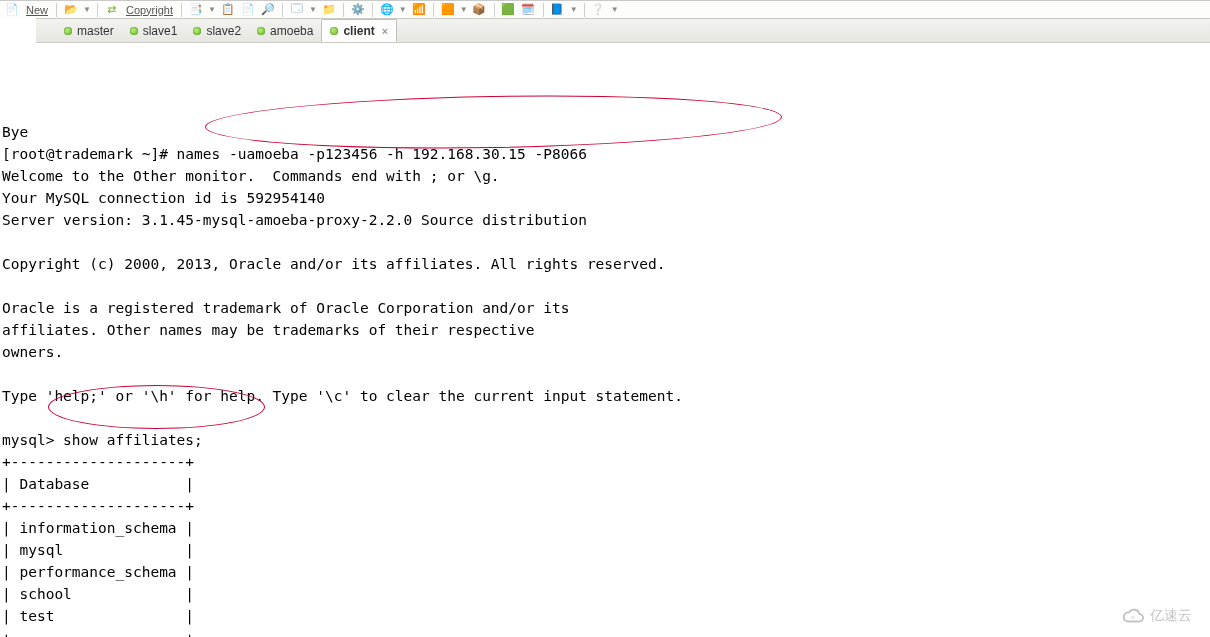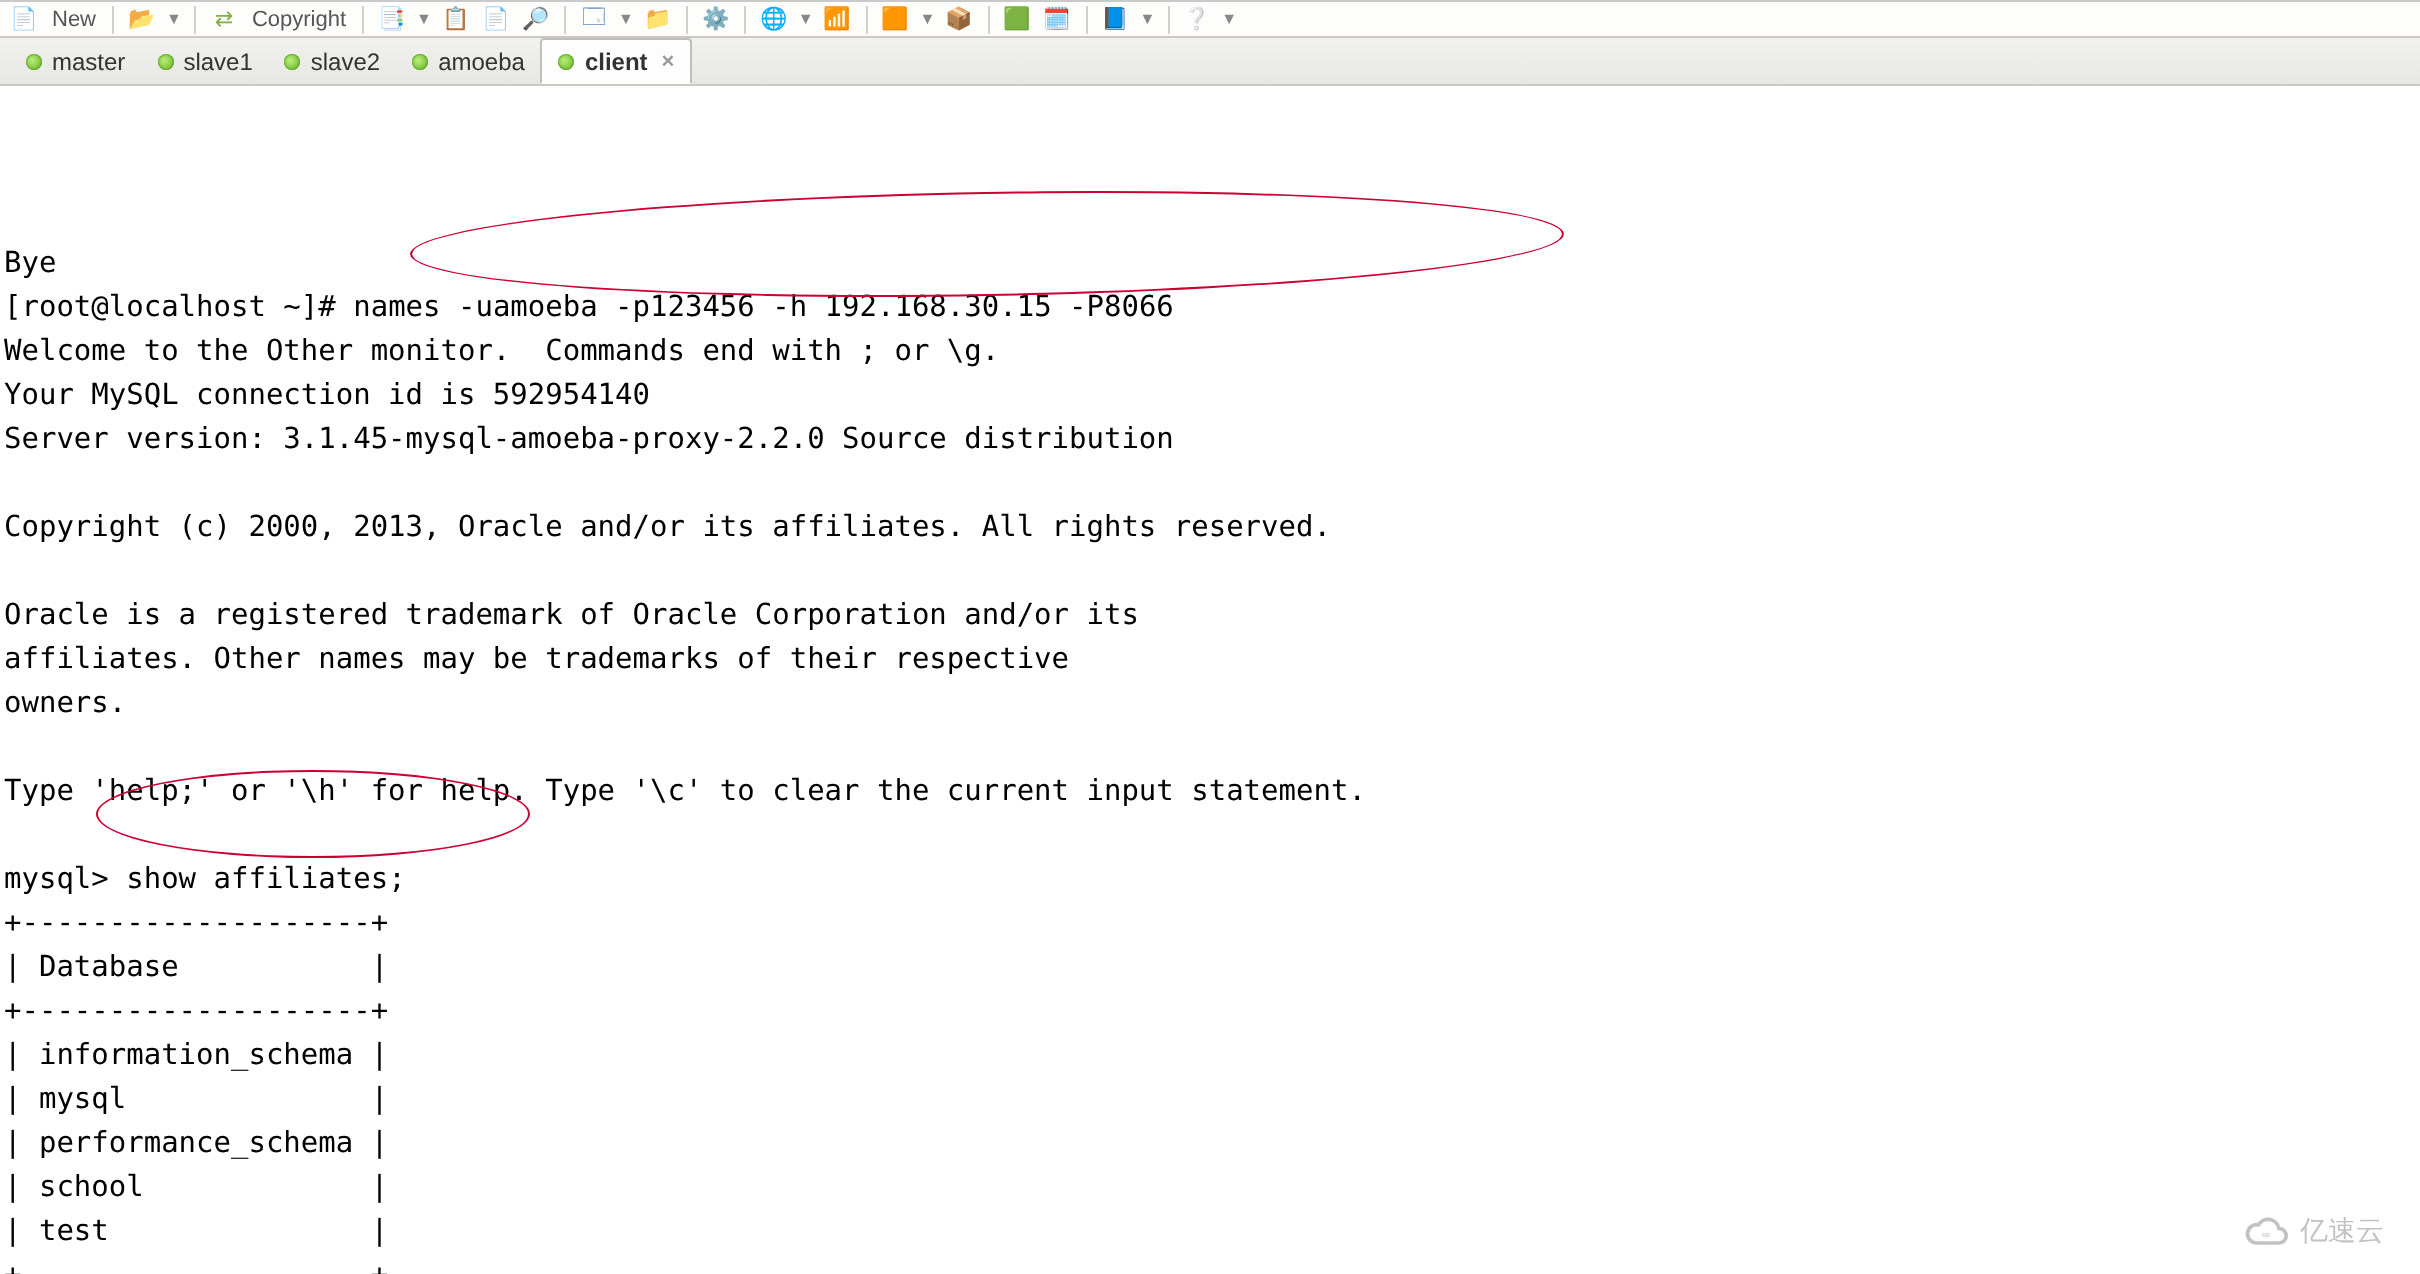--- a/index.html
+++ b/index.html
@@ -16,34 +16,35 @@
     border-top: 1px solid #c9c9c9;
     display: flex;
     align-items: center;
     padding-left: 4px;
     gap: 4px;
     font-size: 11px;
     color: #555;
     user-select: none;
   }
   .tb-icon { width: 16px; height: 16px; display: inline-flex; align-items:center; justify-content:center;}
-  .tb-text { padding: 0 2px; }
+  .tb-text { padding: 0 2px; text-decoration: underline; }
   .tb-sep {
     width: 1px; height: 14px; background: #d0d0d0; margin: 0 2px;
   }
   
   .tabstrip {
     height: 23px;
     background: linear-gradient(#f2f2ee, #e6e6e2);
     border-top: 1px solid #cac9c3;
     border-bottom: 1px solid #cac9c3;
     display: flex;
     align-items: stretch;
     font-size: 12px;
-    padding-left: 5px;
+    padding-left: 20px;
+    margin-left: 36px;
   }
   .tab {
     display: flex;
     align-items: center;
     padding: 0 8px;
     gap: 5px;
     color: #333;
     background: transparent;
     cursor: pointer;
   }
@@ -165,21 +166,21 @@
     <span class="status-dot"></span>
     <span>client</span>
     <span class="tab-close">×</span>
   </div>
 </div>
 
 <div class="terminal">
   <div class="ellipse e1"></div>
   <div class="ellipse e2"></div>
 <span>Bye</span>
-<span>[root@localhost ~]#</span><span> names -uamoeba -p123456 -h 192.168.30.15 -P8066</span>
+<span>[root@trademark ~]#</span><span> names -uamoeba -p123456 -h 192.168.30.15 -P8066</span>
 <span>Welcome to the Other monitor.  Commands end with ; or \g.</span>
 <span>Your MySQL connection id is 592954140</span>
 <span>Server version: 3.1.45-mysql-amoeba-proxy-2.2.0 Source distribution</span>
 
 <span>Copyright (c) 2000, 2013, Oracle and/or its affiliates. All rights reserved.</span>
 
 <span>Oracle is a registered trademark of Oracle Corporation and/or its</span>
 <span>affiliates. Other names may be trademarks of their respective</span>
 <span>owners.</span>
 

